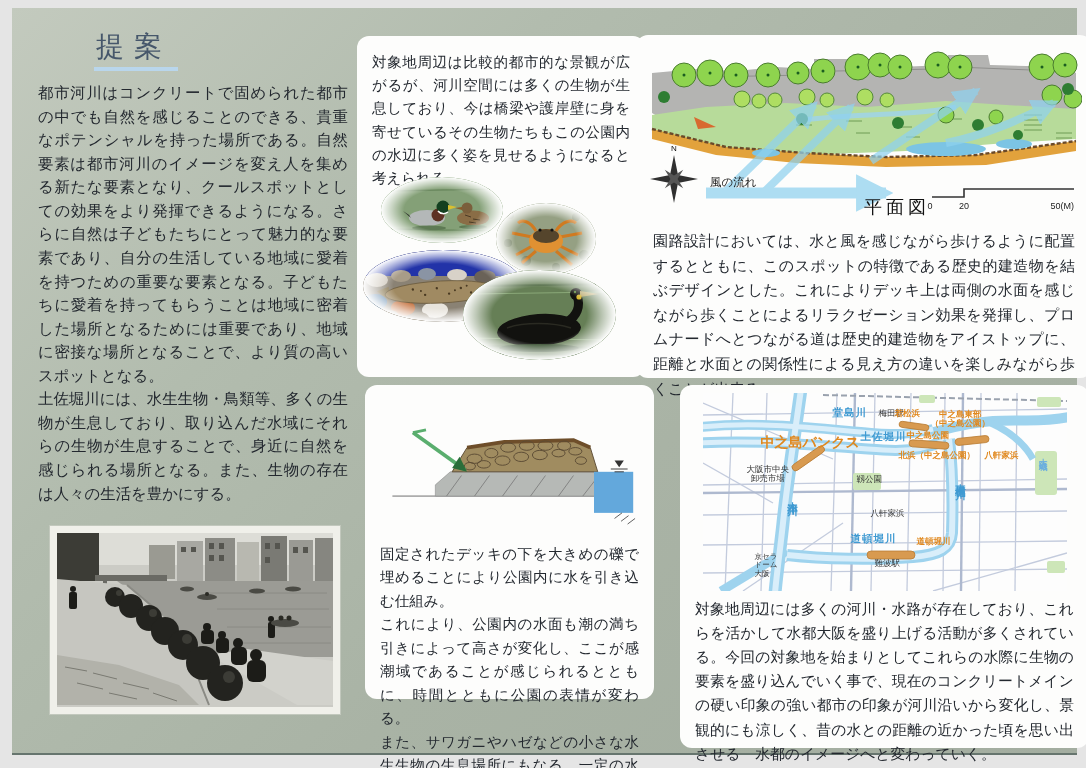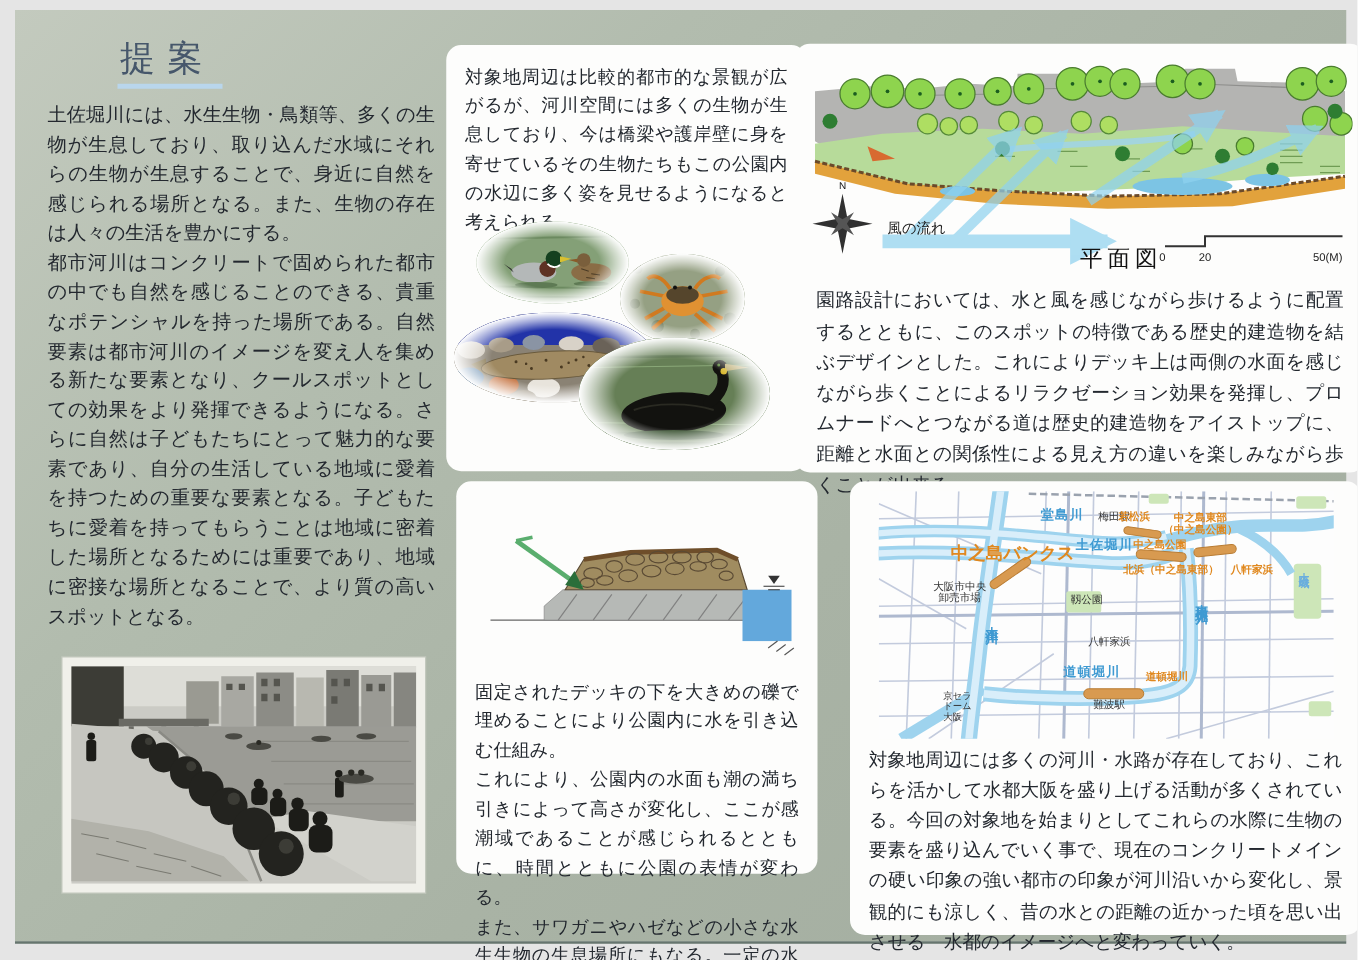--- a/index.html
+++ b/index.html
@@ -45,22 +45,22 @@
 </style>
 </head>
 <body>
 
 <div id="page">
 <div id="board">
 
   <div id="left-col">
     <span id="title">提案</span>
     <div id="left-text" class="jp">
+      <p>都市河川はコンクリートで固められた都市の中でも自然を感じることのできる、貴重なポテンシャルを持った場所である。自然要素は都市河川のイメージを変え人を集める新たな要素となり、クールスポットとしての効果をより発揮できるようになる。さらに自然は子どもたちにとって魅力的な要素であり、自分の生活している地域に愛着を持つための重要な要素となる。子どもたちに愛着を持ってもらうことは地域に密着した場所となるためには重要であり、地域に密接な場所となることで、より質の高いスポットとなる。</p>
       <p>土佐堀川には、水生生物・鳥類等、多くの生物が生息しており、取り込んだ水域にそれらの生物が生息することで、身近に自然を感じられる場所となる。また、生物の存在は人々の生活を豊かにする。</p>
-      <p>都市河川はコンクリートで固められた都市の中でも自然を感じることのできる、貴重なポテンシャルを持った場所である。自然要素は都市河川のイメージを変え人を集める新たな要素となり、クールスポットとしての効果をより発揮できるようになる。さらに自然は子どもたちにとって魅力的な要素であり、自分の生活している地域に愛着を持つための重要な要素となる。子どもたちに愛着を持ってもらうことは地域に密着した場所となるためには重要であり、地域に密接な場所となることで、より質の高いスポットとなる。</p>
     </div>
     <div id="old-photo">
       <svg width="276" height="174" viewBox="0 0 276 174">
         <rect width="276" height="174" fill="#cbcbc5"></rect>
         <rect width="276" height="32" fill="#dddDD7"></rect>
         <rect x="0" y="0" width="42" height="48" fill="#3c3c36"></rect>
         <rect x="92" y="12" width="26" height="34" fill="#9a9a92"></rect>
         <rect x="120" y="8" width="26" height="40" fill="#a8a8a2"></rect>
         <rect x="148" y="5" width="30" height="44" fill="#8c8c86"></rect>
         <rect x="180" y="9" width="22" height="40" fill="#b8b8b0"></rect>
@@ -491,21 +491,21 @@
         </g>
       </svg>
       <div class="ml" style="left:176px;top:0px;margin-top:16px;">梅田駅</div>
       <div class="ml riv" style="left:130px;top:14px;">堂島川</div>
       <div class="ml spot" style="left:192px;top:16px;">若松浜</div>
       <div class="ml spot" style="left:228px;top:17px;text-align:center;">中之島東部
 （中之島公園）</div>
       <div class="ml spot" style="left:58px;top:42px;font-size:14px;">中之島バンクス</div>
       <div class="ml riv" style="left:158px;top:38px;">土佐堀川</div>
       <div class="ml spot" style="left:204px;top:38px;">中之島公園</div>
-      <div class="ml spot" style="left:196px;top:58px;">北浜（中之島東部）</div>
+      <div class="ml spot" style="left:196px;top:58px;">北浜（中之島公園）</div>
       <div class="ml spot" style="left:282px;top:58px;">八軒家浜</div>
       <div class="ml riv vert" style="left:336px;top:58px;font-size:8.5px;color:#6aaede;">大阪城</div>
       <div class="ml" style="left:44px;top:72px;text-align:center;">大阪市中央
 卸売市場</div>
       <div class="ml" style="left:154px;top:82px;">靱公園</div>
       <div class="ml riv vert" style="left:252px;top:82px;">東横堀川</div>
       <div class="ml riv vert" style="left:84px;top:100px;">木津川</div>
       <div class="ml" style="left:168px;top:116px;">八軒家浜</div>
       <div class="ml riv" style="left:148px;top:140px;">道頓堀川</div>
       <div class="ml spot" style="left:214px;top:144px;">道頓堀川</div>

